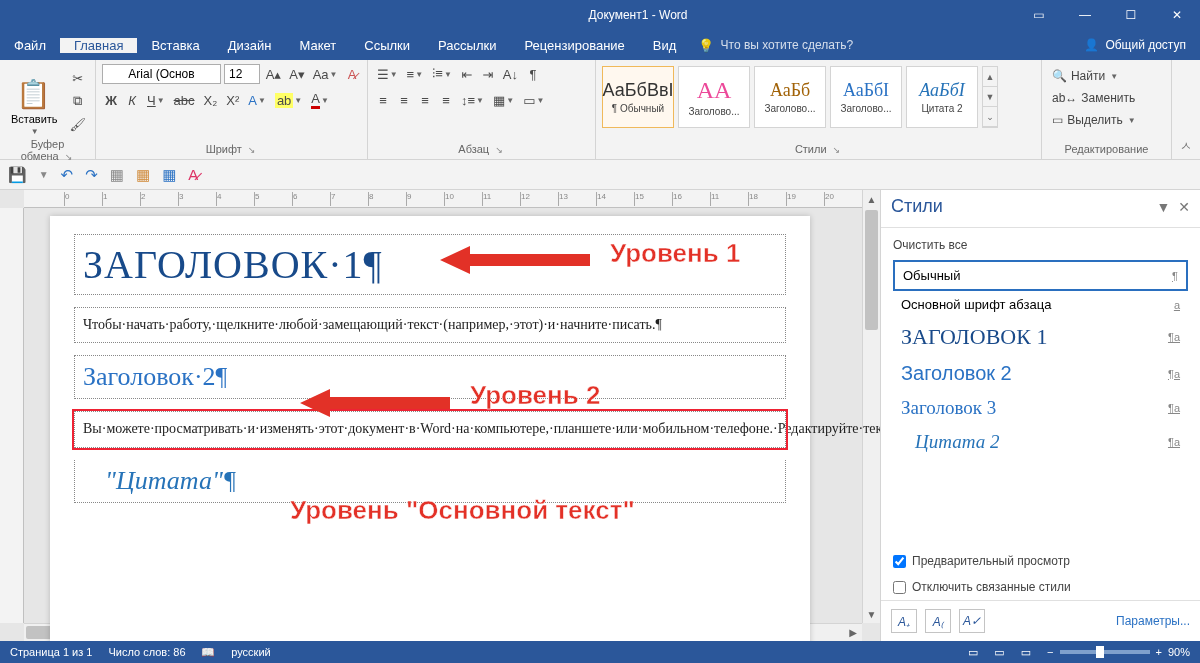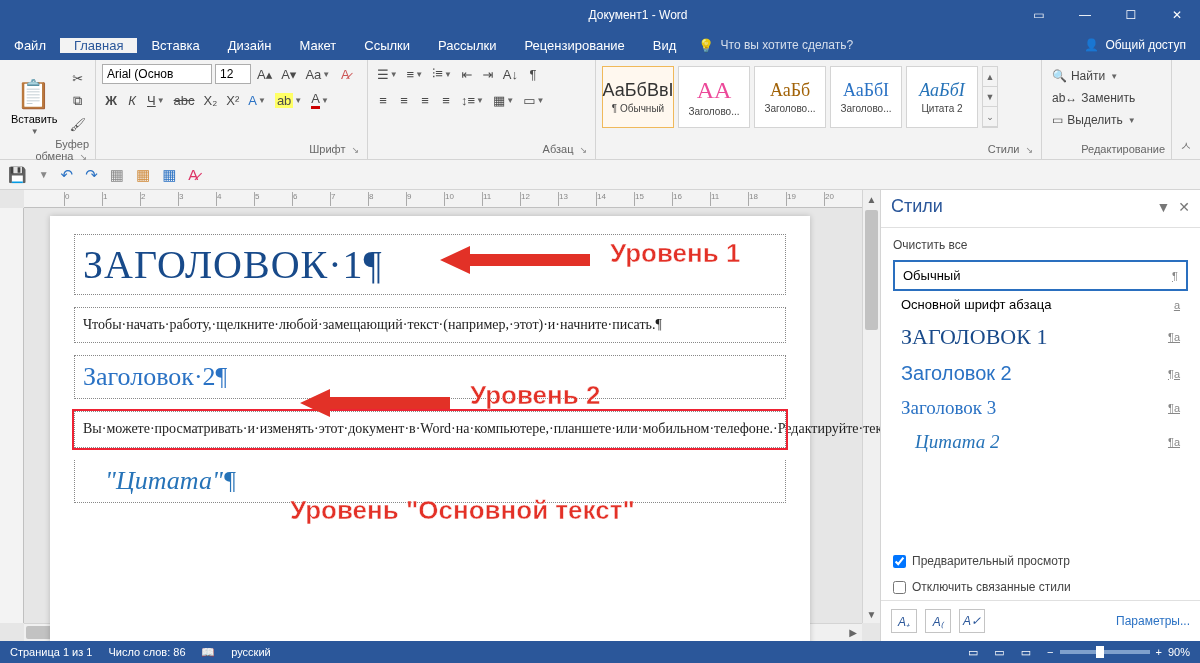--- a/index.html
+++ b/index.html
@@ -18,21 +18,21 @@
 .tabs .tab.active { background: #f3f3f3; color: #2b579a; }
 .tabs .spacer { flex: 1; display: flex; align-items: center; }
 .tabs .bulb { margin-left: 8px; opacity: .9; }
 .tabs .tell { opacity: .8; margin-left: 6px; font-size: 12px; }
 .tabs .share { padding: 0 14px; display: flex; align-items: center; gap: 6px; cursor: pointer; font-size: 12px;}
 
 
 .ribbon { height: 100px; background: #f3f3f3; border-bottom: 1px solid #d4d4d4; display: flex; font-size: 12px; }
 .rgroup { border-right: 1px solid #d4d4d4; padding: 4px 6px 2px; display: flex; flex-direction: column; }
 .rgroup .body { flex: 1; display: flex; gap: 4px; align-items: flex-start; }
-.rgroup .label { text-align: right; color: #666; font-size: 11px; padding: 2px 0; }
+.rgroup .label { text-align: center; color: #666; font-size: 11px; padding: 2px 0; }
 .bigbtn { display: flex; flex-direction: column; align-items: center; justify-content: flex-end; width: 60px; height: 72px; cursor: pointer; gap: 2px; }
 .bigbtn .ic { font-size: 28px; color: #6a6a6a; }
 .col { display: flex; flex-direction: column; gap: 3px; }
 .row { display: flex; gap: 3px; align-items: center; }
 .smbtn { min-width: 18px; height: 20px; border: 1px solid transparent; display: flex; align-items: center; justify-content: center; cursor: pointer; padding: 0 2px; font-size: 13px; color: #4a4a4a; }
 .dd { font-size: 8px; color: #666; margin-left: 1px; }
 .style-box { width: 72px; height: 62px; border: 1px solid #d4d4d4; background: #fff; display: flex; flex-direction: column; align-items: center; justify-content: center; cursor: pointer; margin-top:2px; }
 .style-box.selected { border: 1px solid #f0b95a; background:#fff8ef; }
 .style-box .prev { font-size: 18px; }
 .style-box .nm { font-size: 10px; color: #444; margin-top: 2px; white-space: nowrap; overflow: hidden; max-width: 68px; }
@@ -146,21 +146,21 @@
         <div class="smbtn">🖌</div>
       </div>
     </div>
     <div class="label"><span>Буфер обмена</span><span class="launcher">↘</span></div>
   </div>
 
   <div class="rgroup" style="width:272px">
     <div class="body">
       <div class="col" style="gap:6px;width:100%">
         <div class="row">
-          <input class="" style="width: 110px; border: 1px solid rgb(173, 173, 173); padding: 2px 4px; font-size: 12px;" value="Arial (Основ">
+          <input class="" style="width: 119px; border: 1px solid rgb(173, 173, 173); padding: 2px 4px; font-size: 12px; text-align: center;" value="Arial (Основ">
           <input style="width: 36px; border: 1px solid rgb(173, 173, 173); padding: 2px 4px; font-size: 12px;" value="12">
           <div class="smbtn">A▴</div>
           <div class="smbtn">A▾</div>
           <div class="smbtn">Aa<span class="dd">▼</span></div>
           <div class="smbtn" style="color:#c55">A̷</div>
         </div>
         <div class="row">
           <div class="smbtn">
               <b>Ж</b>
             </div>

